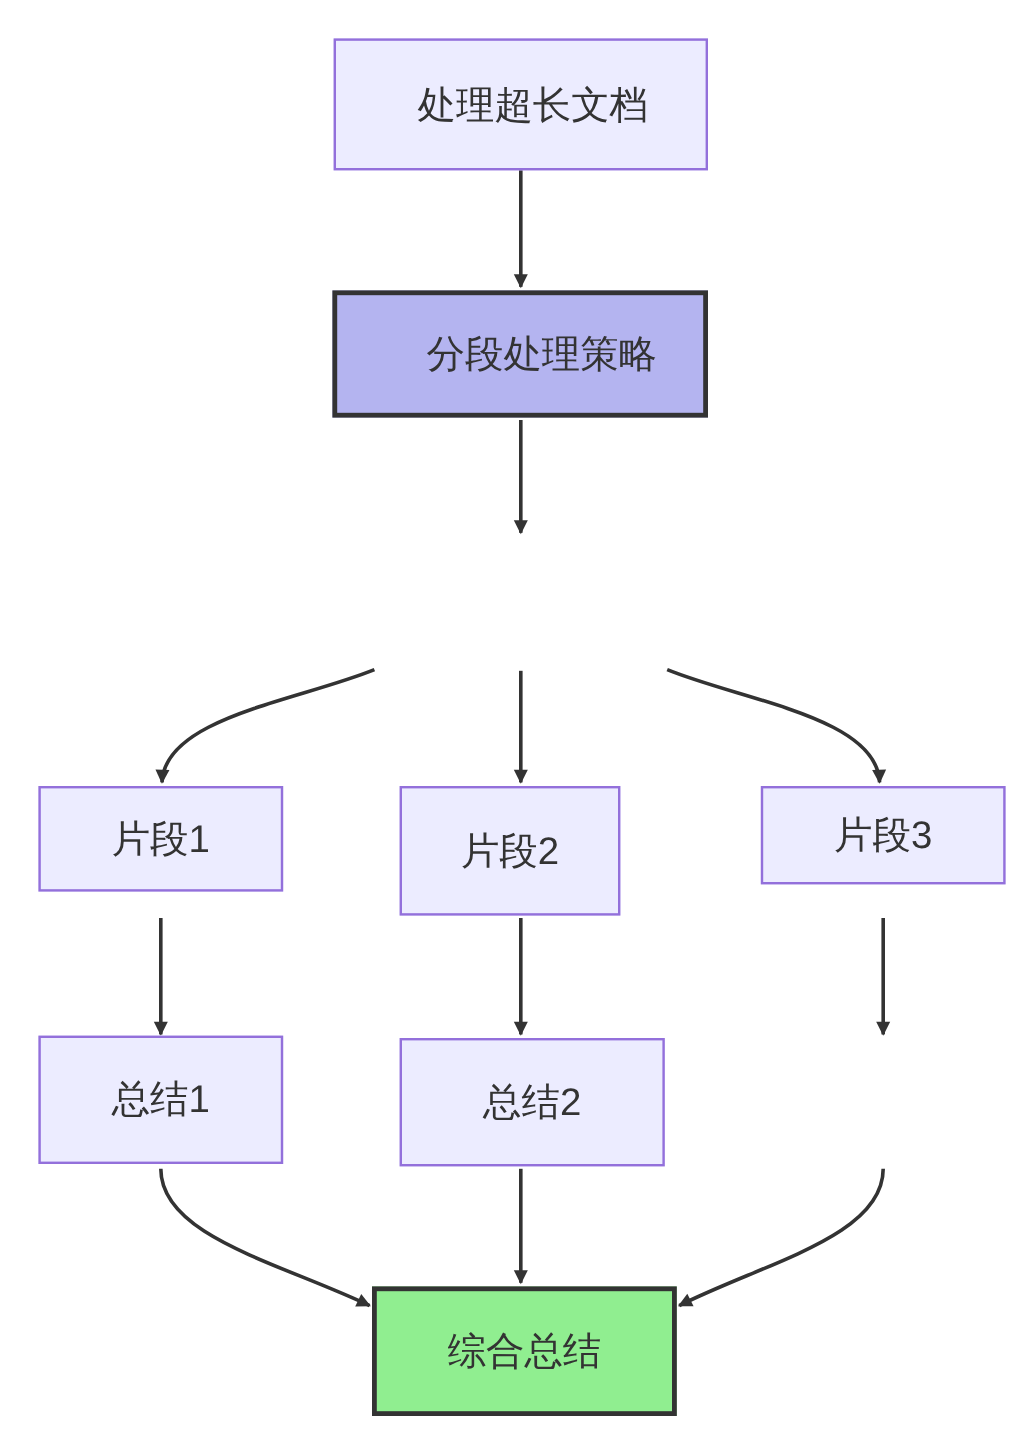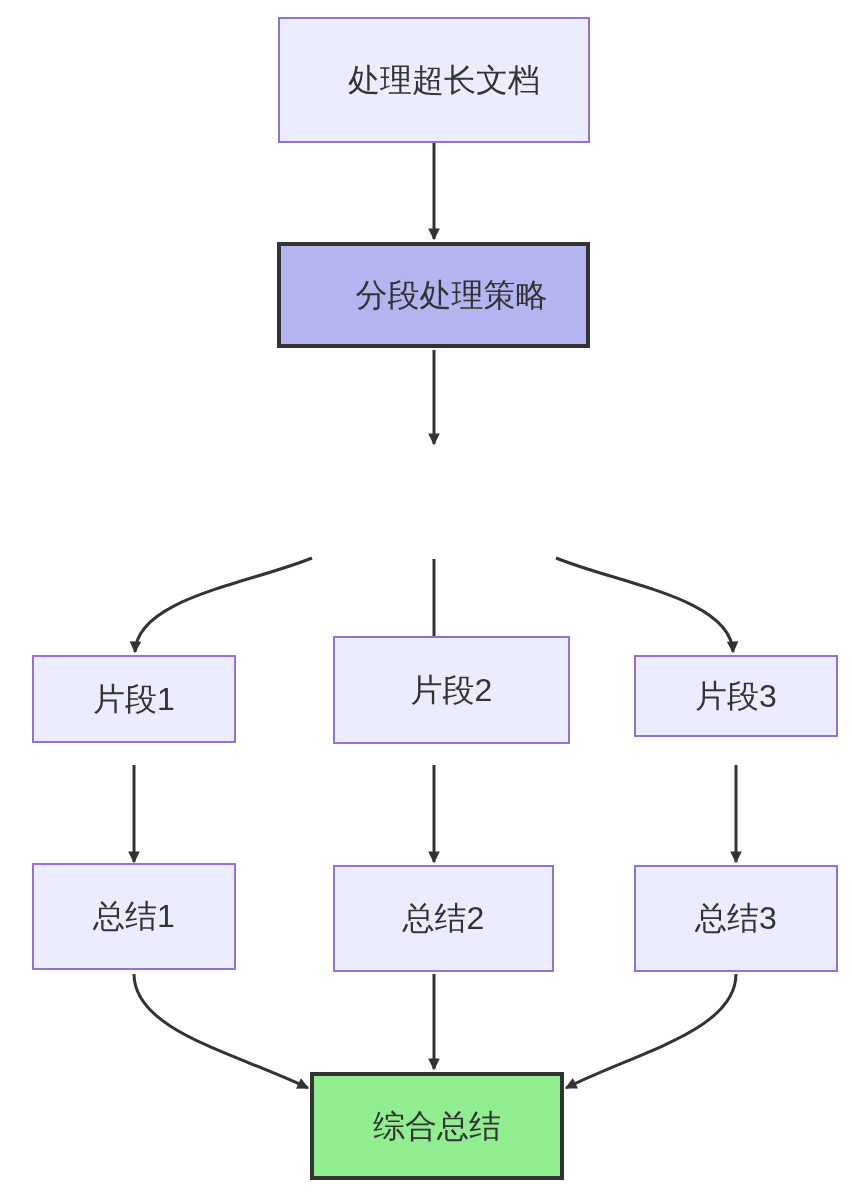--- a/index.html
+++ b/index.html
@@ -52,25 +52,25 @@
   .s-highlight {
     background: var(--fill-highlight, #B4B4F0);
     border: 4px solid var(--border-highlight, #333333);
     padding-left: 36px;
   }
   .s-result {
     background: var(--fill-result, #90EE90);
     border: 4px solid var(--border-result, #333333);
   }
   
-  #n-start    { left: 278px; top: 17px;   width: 312px; height: 126px; padding-left: 20px; }
+  #n-start    { left: 278px; top: 32px;   width: 312px; height: 110px; padding-left: 20px; }
   #n-strategy { left: 277px; top: 242px;  width: 313px; height: 106px; }
   #n-doc      { left: 310px; top: 447px;  width: 248px; height: 110px; }
   #n-frag1    { left: 32px;  top: 655px;  width: 204px; height: 88px; }
-  #n-frag2    { left: 333px; top: 636px;  width: 237px; height: 108px; }
+  #n-frag2    { left: 333px; top: 655px;  width: 184px; height: 108px; }
   #n-frag3    { left: 634px; top: 655px;  width: 204px; height: 82px; }
   #n-sum1     { left: 32px;  top: 863px;  width: 204px; height: 107px; }
   #n-sum2     { left: 333px; top: 865px;  width: 221px; height: 107px; }
   #n-sum3     { left: 634px; top: 865px;  width: 204px; height: 107px; }
   #n-final    { left: 310px; top: 1072px; width: 254px; height: 108px; text-align: center; }
 </style>
 </head>
 <body>
 
 <div class="canvas">
@@ -104,17 +104,16 @@
   <div class="node s-default" id="n-frag1">片段1</div>
 
   <div class="node s-default" id="n-frag2">片段2</div>
 
   <div class="node s-default" id="n-frag3">片段3</div>
 
   <div class="node s-default" id="n-sum1">总结1</div>
 
   <div class="node s-default" id="n-sum2">总结2</div>
 
-  <div class="node s-default" id="n-sum3">总结3</div>
 
   <div class="node s-result" id="n-final">综合总结</div>
 
 </div>
 
 </body></html>

